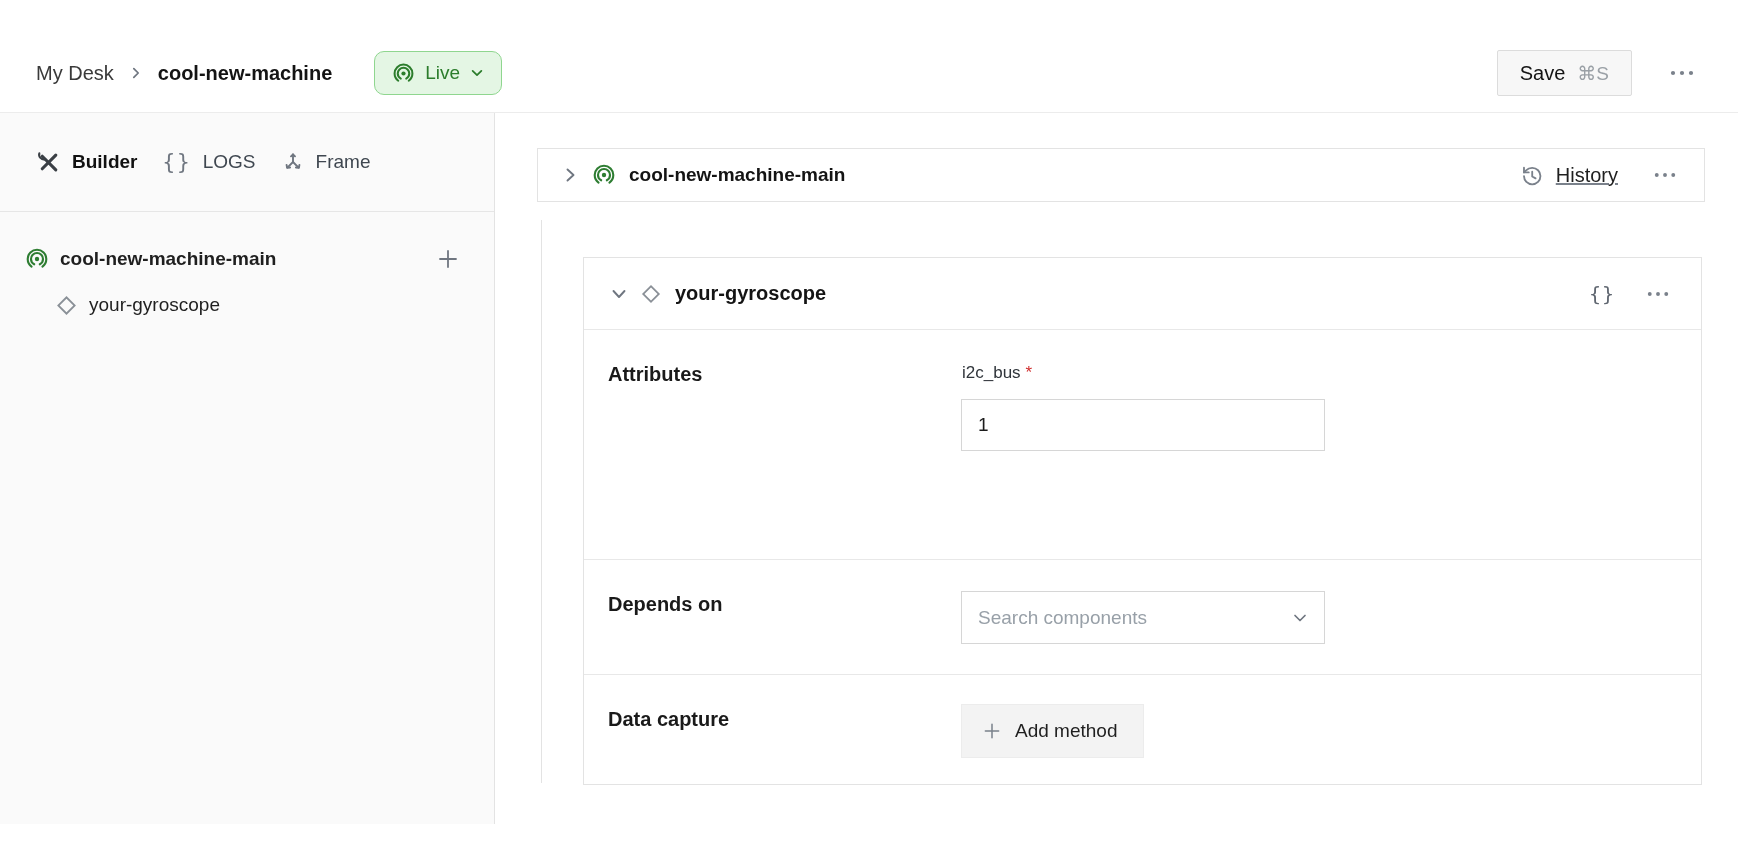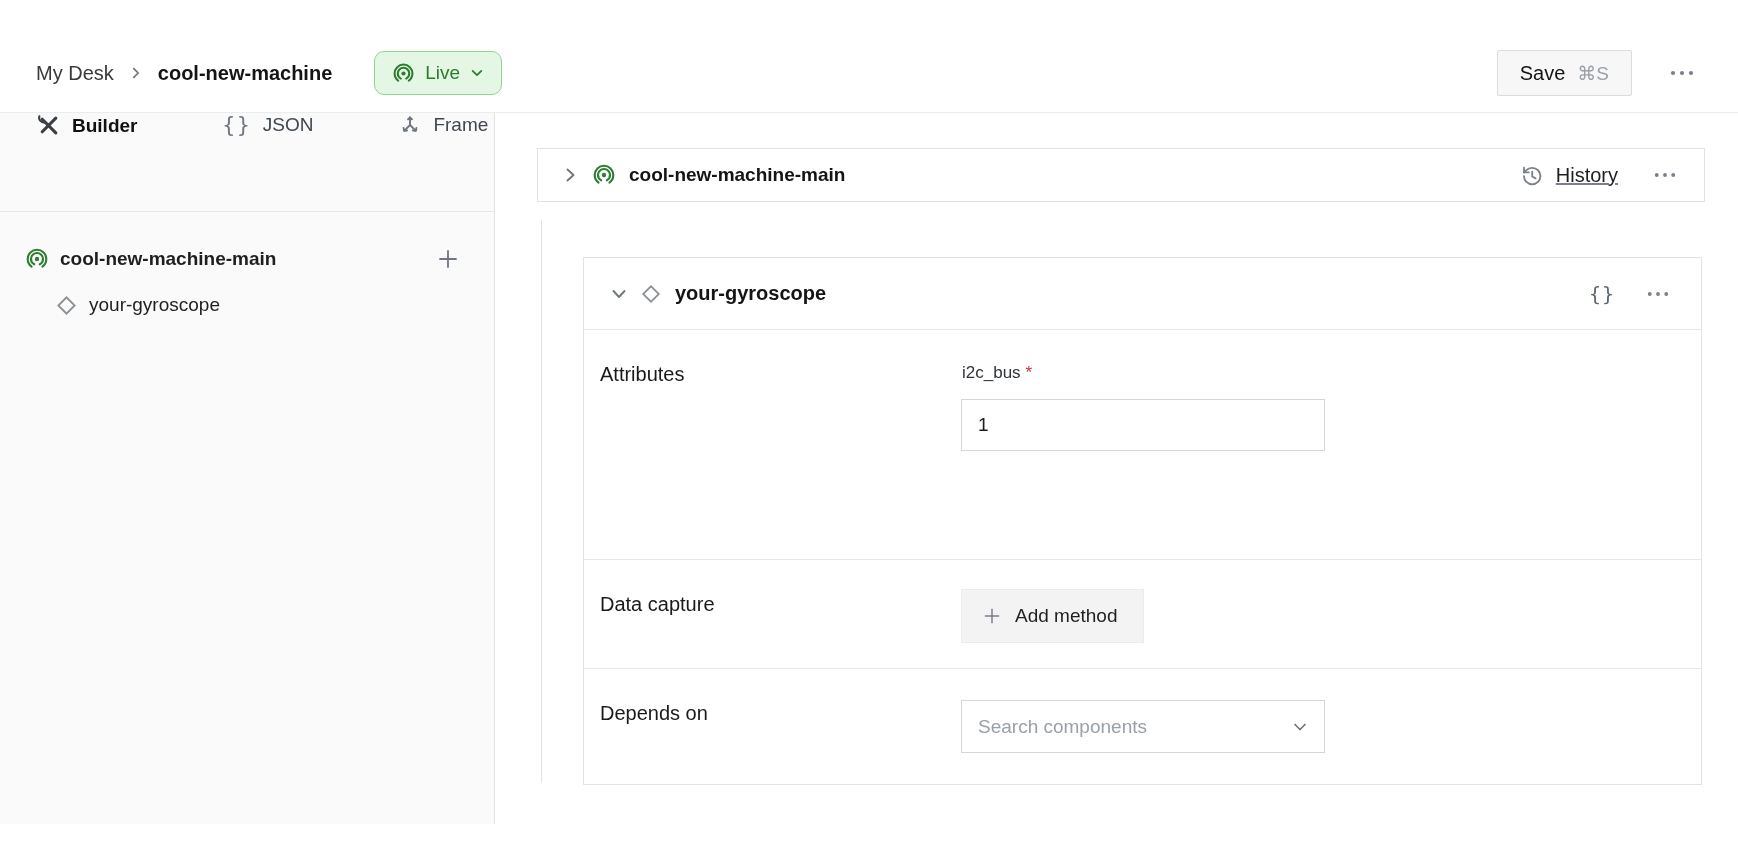--- a/index.html
+++ b/index.html
@@ -89,23 +89,23 @@
 
   .sidebar {
     width: 495px;
     background: #fafafa;
     border-right: 1px solid #e3e3e3;
     flex-shrink: 0;
   }
   .mode-row {
     height: 99px;
     display: flex;
-    align-items: flex-start;
+    align-items: center;
     padding: 0 36px;
-    gap: 85px;
+    gap: 25px;
     border-bottom: 1px solid #e6e6e6;
   }
   .mode-item {
     display: flex; align-items: center; gap: 11px;
     font-size: 19px; color: #3f4750;
     background: none; border: none; cursor: pointer;
   }
   .mode-item .micon { color: #6f7680; display: flex; align-items: center; }
   .mode-item.active { font-weight: bold; color: #111; }
   .mode-item.active .micon { color: #3a3f45; }
@@ -194,22 +194,22 @@
     font-size: 20px; letter-spacing: 1px; color: #5f6670;
   }
   .comp-header .dots-btn { margin-left: 26px; padding: 6px; }
 
   .section {
     position: relative;
     border-bottom: 1px solid #e8e8e8;
   }
   .section:last-child { border-bottom: none; }
   .section .sec-label {
-    position: absolute; left: 16px; top: 33px;
-    font-size: 20px; font-weight: normal; color: #1a1a1a;
+    position: absolute; left: 24px; top: 33px;
+    font-size: 20px; font-weight: bold; color: #1a1a1a;
   }
   .sec-attributes { height: 230px; }
   .sec-depends { height: 115px; }
   .sec-capture { height: 109px; }
 
   .field-label {
     position: absolute; left: 378px; top: 33px;
     font-size: 17px; color: #30353b;
   }
   .req-star { color: #cf2e2e; margin-left: 5px; }
@@ -325,21 +325,21 @@
             <svg width="25" height="25" viewBox="0 0 24 24" fill="none" stroke="currentColor">
               <path d="M6 6l13 13" stroke-width="3" stroke-linecap="round"></path>
               <path d="M19 5L6 18" stroke-width="3" stroke-linecap="round"></path>
               <path d="M3.2 3.2a4.2 4.2 0 0 0 1.2 4.4 4.2 4.2 0 0 0 4.4 1.2" stroke-width="2" stroke-linecap="round"></path>
             </svg>
           </span>
           <span>Builder</span>
         </button>
         <button class="mode-item">
           <span class="micon braces-glyph">{}</span>
-          <span>JSON</span>
+          <span>LOGS</span>
         </button>
         <button class="mode-item">
           <span class="micon">
             <svg width="24" height="24" viewBox="0 0 24 24" fill="none" stroke="currentColor" stroke-width="1.9" stroke-linecap="round" stroke-linejoin="round">
               <path d="M12 12V4.5"></path>
                 <path d="M10 6.3l2-2 2 2"></path>
               <path d="M12 12l-5.6 5.6"></path>
                 <path d="M5.6 14.9l.5 3 3-.4"></path>
               <path d="M12 12l5.6 5.6"></path>
                 <path d="M18.4 14.9l-.5 3-3-.4"></path>
@@ -452,40 +452,40 @@
         </div>
 
         <div class="section sec-attributes">
           <span class="sec-label">Attributes</span>
           <span class="field-label">
             <span>i2c_bus</span><span class="req-star">*</span>
           </span>
           <input class="text-input" type="text" value="1" style="">
         </div>
 
+        <div class="section sec-depends">
+          <span class="sec-label">Depends on</span>
+          <div class="select-box">
+            <input type="text" readonly="" placeholder="Search components" style="">
+            <span style="display:flex;">
+              <svg width="16" height="16" viewBox="0 0 16 16">
+                  <path d="M3 5.5l5 5 5-5" fill="none" stroke="currentColor" stroke-width="1.7" stroke-linecap="round" stroke-linejoin="round"></path>
+                </svg>
+            </span>
+          </div>
+        </div>
+
         <div class="section sec-capture">
           <span class="sec-label">Data capture</span>
           <button class="add-method-btn">
             <span style="display:flex;">
               <svg width="20" height="20" viewBox="0 0 24 24" fill="none" stroke="currentColor" stroke-width="1.8" stroke-linecap="round">
                   <path d="M12 4v16M4 12h16"></path>
                 </svg>
             </span>
             <span class="am-label">Add method</span>
           </button>
         </div>
-
-        <div class="section sec-depends">
-          <span class="sec-label">Depends on</span>
-          <div class="select-box">
-            <input type="text" readonly="" placeholder="Search components" style="">
-            <span style="display:flex;">
-              <svg width="16" height="16" viewBox="0 0 16 16">
-                  <path d="M3 5.5l5 5 5-5" fill="none" stroke="currentColor" stroke-width="1.7" stroke-linecap="round" stroke-linejoin="round"></path>
-                </svg>
-            </span>
-          </div>
-        </div>
       </div>
 
     </main>
   </div>
 </div>
 
 </body></html>

